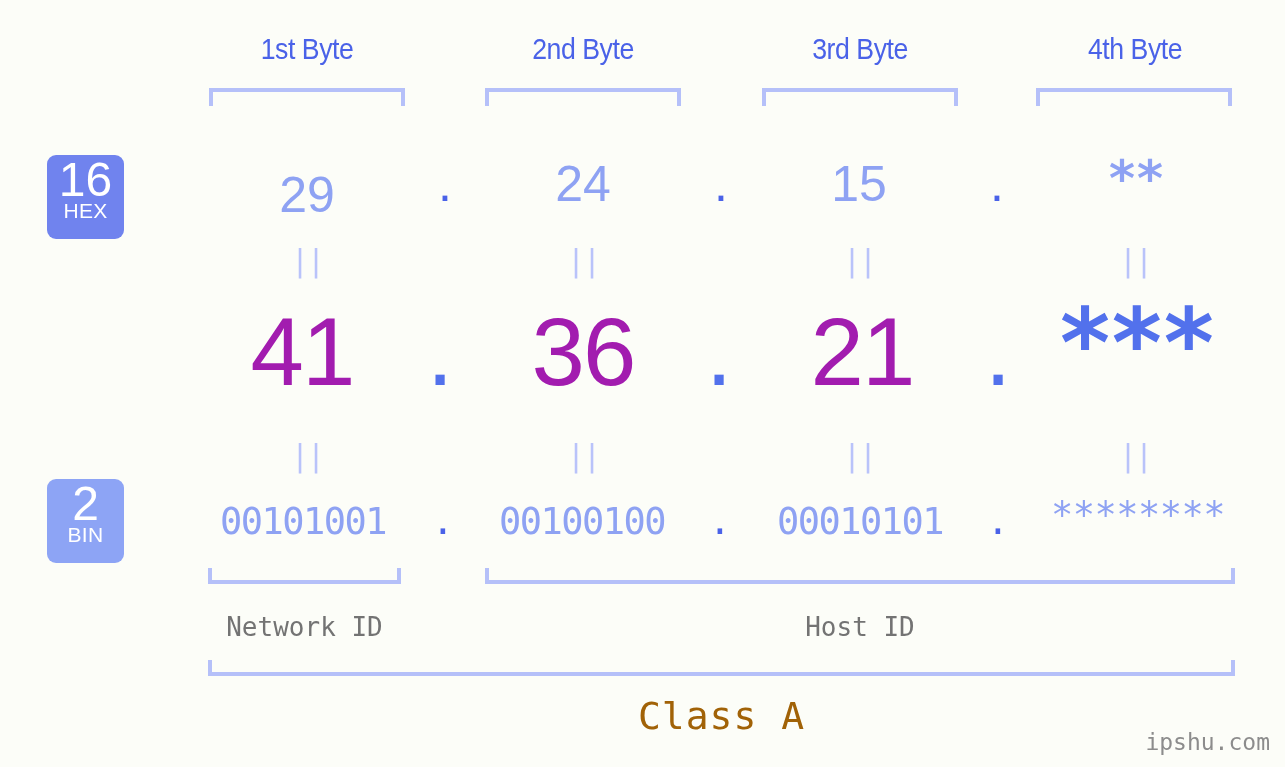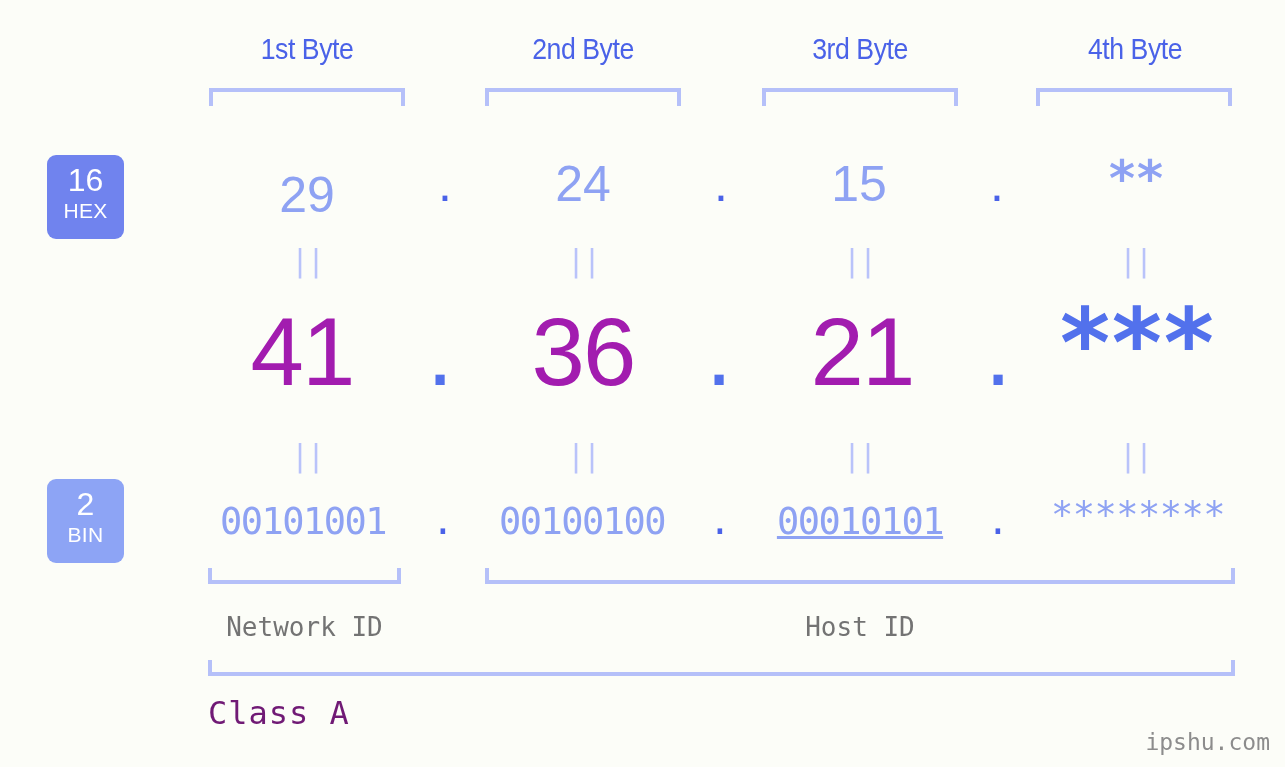--- a/index.html
+++ b/index.html
@@ -54,21 +54,21 @@
     width: 77px;
     height: 84px;
     border-radius: 9px;
     color: #ffffff;
     text-align: center;
     box-sizing: border-box;
     padding-top: 6px;
   }
   .badge .num {
     display: block;
-    font-size: 32px;
+    font-size: 48px;
     line-height: 38px;
     font-weight: 400;
   }
   .badge .nm {
     display: block;
     font-size: 21px;
     line-height: 24px;
     font-weight: 400;
     letter-spacing: 0.3px;
   }
@@ -160,24 +160,24 @@
     position: absolute;
     font-size: 26px;
     color: #737373;
     font-family: "DejaVu Sans Mono", monospace;
     text-align: center;
     white-space: nowrap;
   }
 
   .class-label {
     position: absolute;
-    font-size: 32px;
-    color: #701a75;
-    font-family: "DejaVu Sans Mono", monospace;
-    text-align: left;
+    font-size: 38px;
+    color: #a16207;
+    font-family: "DejaVu Sans Mono", monospace;
+    text-align: center;
     white-space: nowrap;
     letter-spacing: 1px;
   }
 
   .watermark {
     position: absolute;
     right: 15px;
     bottom: 12px;
     font-size: 23px;
     color: #8c8c8c;
@@ -231,21 +231,21 @@
 
   <div class="eqmark" style="left:210px;top:438px;width:194px;">||</div>
   <div class="eqmark" style="left:486px;top:438px;width:194px;">||</div>
   <div class="eqmark" style="left:762px;top:438px;width:194px;">||</div>
   <div class="eqmark" style="left:1038px;top:438px;width:194px;">||</div>
 
   <div class="cell binval" style="left:203px;top:500px;width:200px;">00101001</div>
   <div class="cell bindot" style="left:403px;top:500px;width:80px;">.</div>
   <div class="cell binval" style="left:482px;top:500px;width:200px;">00100100</div>
   <div class="cell bindot" style="left:680px;top:500px;width:80px;">.</div>
-  <div class="cell binval" style="left:760px;top:500px;width:200px;text-decoration:underline;">00010101</div>
+  <div class="cell binval" style="left:760px;top:500px;width:200px;">00010101</div>
   <div class="cell bindot" style="left:958px;top:500px;width:80px;">.</div>
   <div class="cell binstar" style="left:1035px;top:494px;width:206px;">********</div>
 
   <div class="bracket-bottom" style="left:208px;top:568px;width:193px;"></div>
   <div class="bracket-bottom" style="left:485px;top:568px;width:750px;"></div>
 
   <div class="id-label" style="left:208px;top:612px;width:193px;">Network ID</div>
   <div class="id-label" style="left:485px;top:612px;width:750px;">Host ID</div>
 
   <div class="bracket-bottom" style="left:208px;top:660px;width:1027px;"></div>

